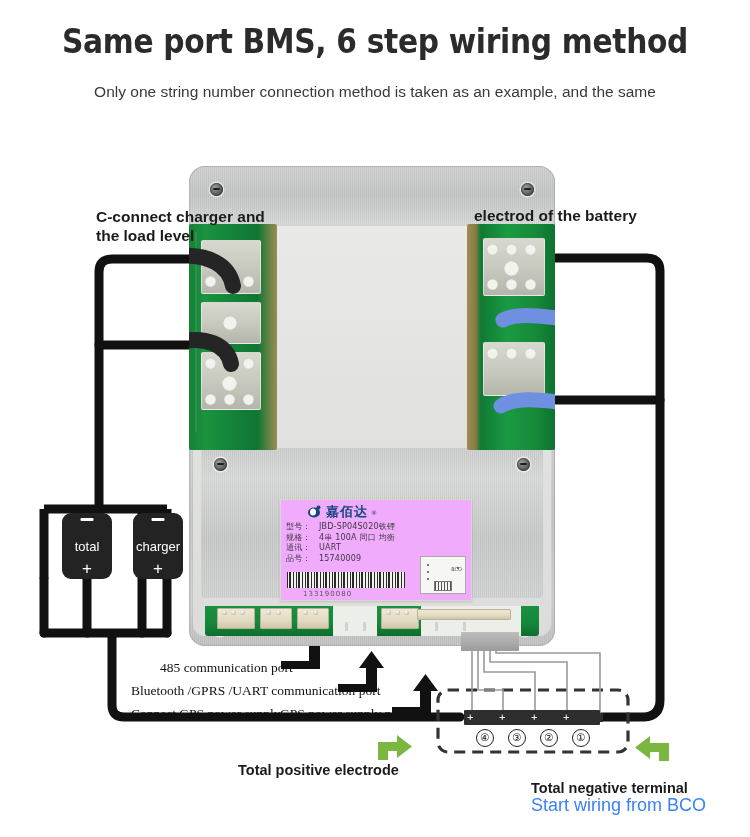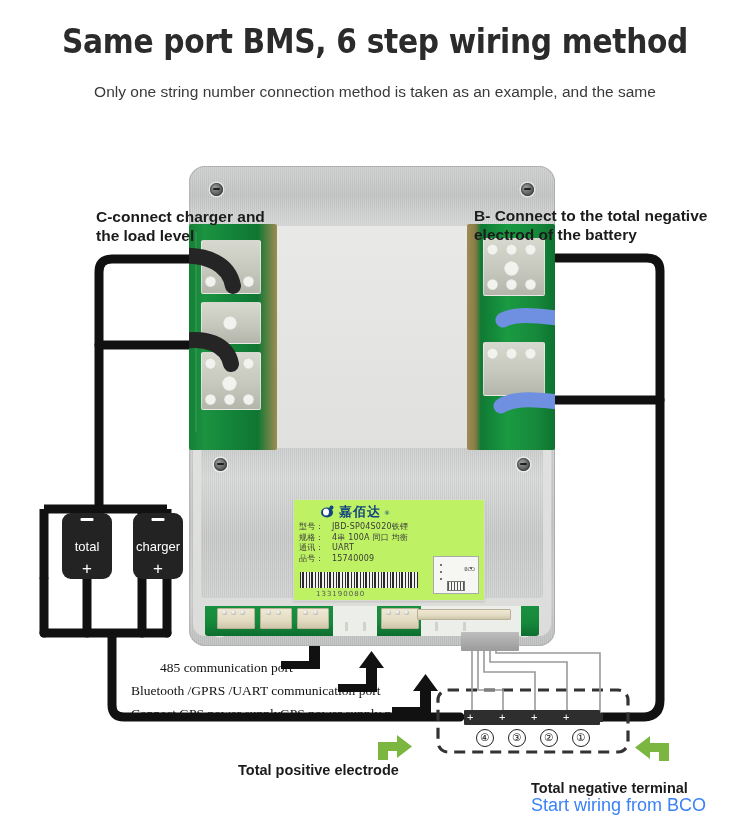--- a/index.html
+++ b/index.html
@@ -95,22 +95,22 @@
   }
   .conn b{
     position:absolute;top:1px;width:5px;height:5px;border-radius:50%;
     background:radial-gradient(circle at 40% 35%,#fff 0%,#c9c9c4 60%,#8e8e88 100%);
   }
   .whitegap{position:absolute;top:0;height:30px;background:#eceeea;}
   .pin{position:absolute;top:16px;width:3px;height:9px;background:#cfd3cb;}
 
   
   #sticker{
-    position:absolute;left:104px;top:333px;width:190px;height:100px;
-    background:#bef264;border:1px solid #d8d8d2;
+    position:absolute;left:91px;top:333px;width:190px;height:100px;
+    background:#f0abfc;border:1px solid #d8d8d2;
     font-family:"DejaVu Sans","Liberation Sans",sans-serif;
     box-shadow:0 1px 2px rgba(0,0,0,.12);
   }
   #sticker .brandrow{display:flex;align-items:center;gap:3px;padding:3px 0 1px 26px;}
   #sticker .logo{width:16px;height:16px;position:relative;}
   #sticker .logo svg{display:block;}
   #sticker .brand{font-size:13px;font-weight:bold;color:#12447f;letter-spacing:1px;}
   #sticker .reg{font-size:6px;color:#12447f;vertical-align:super;}
   #sticker .row{display:flex;font-size:8px;color:#3a3a3a;line-height:10.5px;padding-left:5px;letter-spacing:.2px;}
   #sticker .k{width:33px;flex:none;}
@@ -361,21 +361,20 @@
       <span class="mm"></span>
     </div>
   </div>
 </div>
 
 <div class="callout" id="lbl-c">
   <div>C-connect charger and</div>
   <div>the load level</div>
 </div>
 <div class="callout" id="lbl-b">
-  <div>B- Connect to the total negative</div>
   <div>electrod of  the battery</div>
 </div>
 
 <div class="callout serif" id="lbl-485">485 communication port</div>
 <div class="callout serif" id="lbl-bt">Bluetooth /GPRS /UART communication port</div>
 <div class="callout serif" id="lbl-gps1">Connect GPS power supply</div>
 <div class="callout serif" id="lbl-gps2">GPS power supply port</div>
 
 <div class="callout" id="lbl-tpe">Total positive electrode</div>
 <div class="callout" id="lbl-tnt">Total negative terminal</div>

